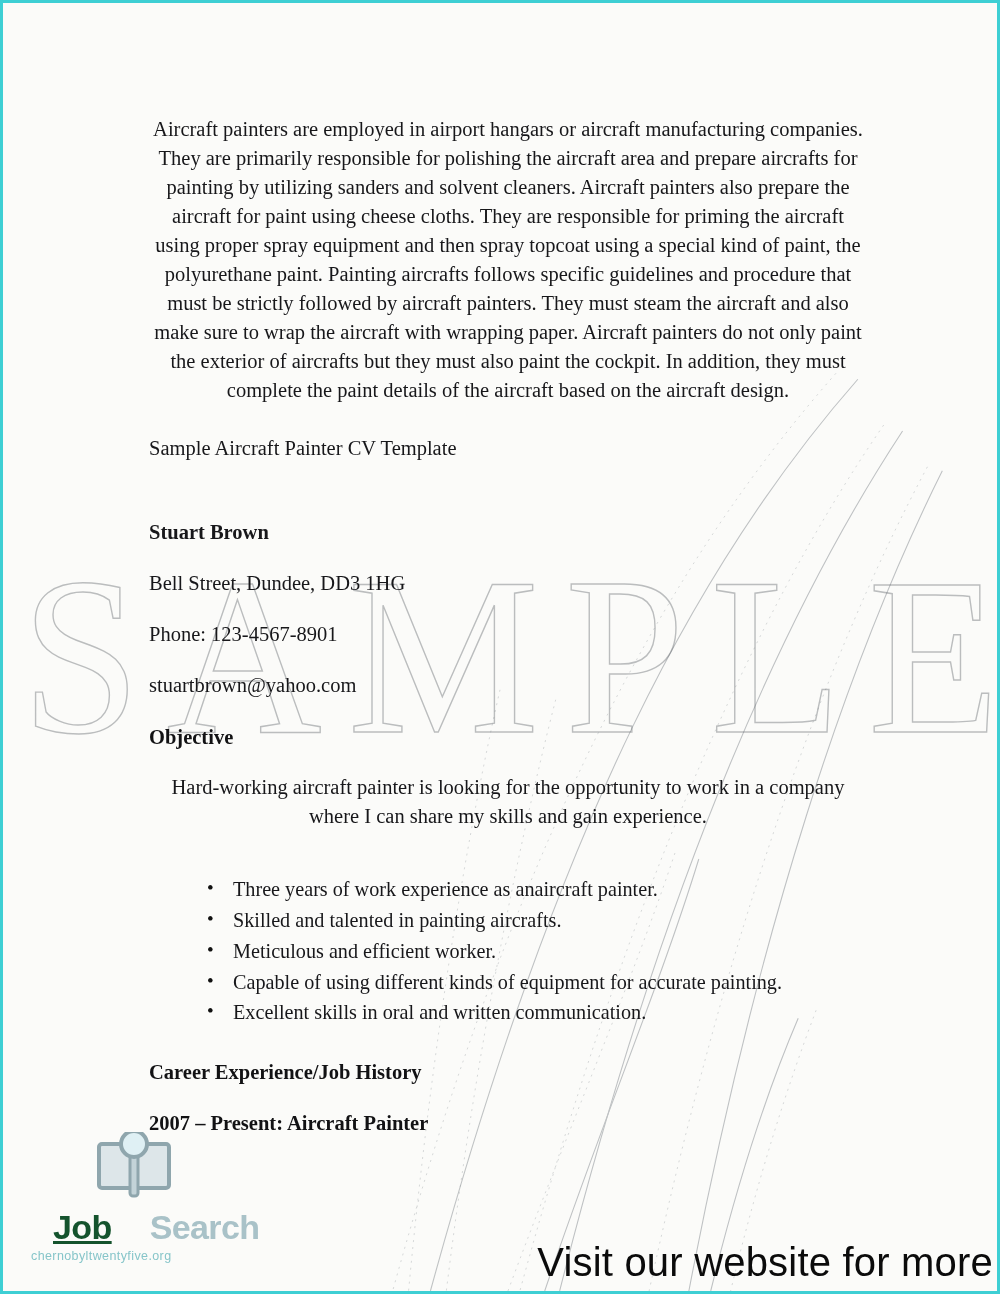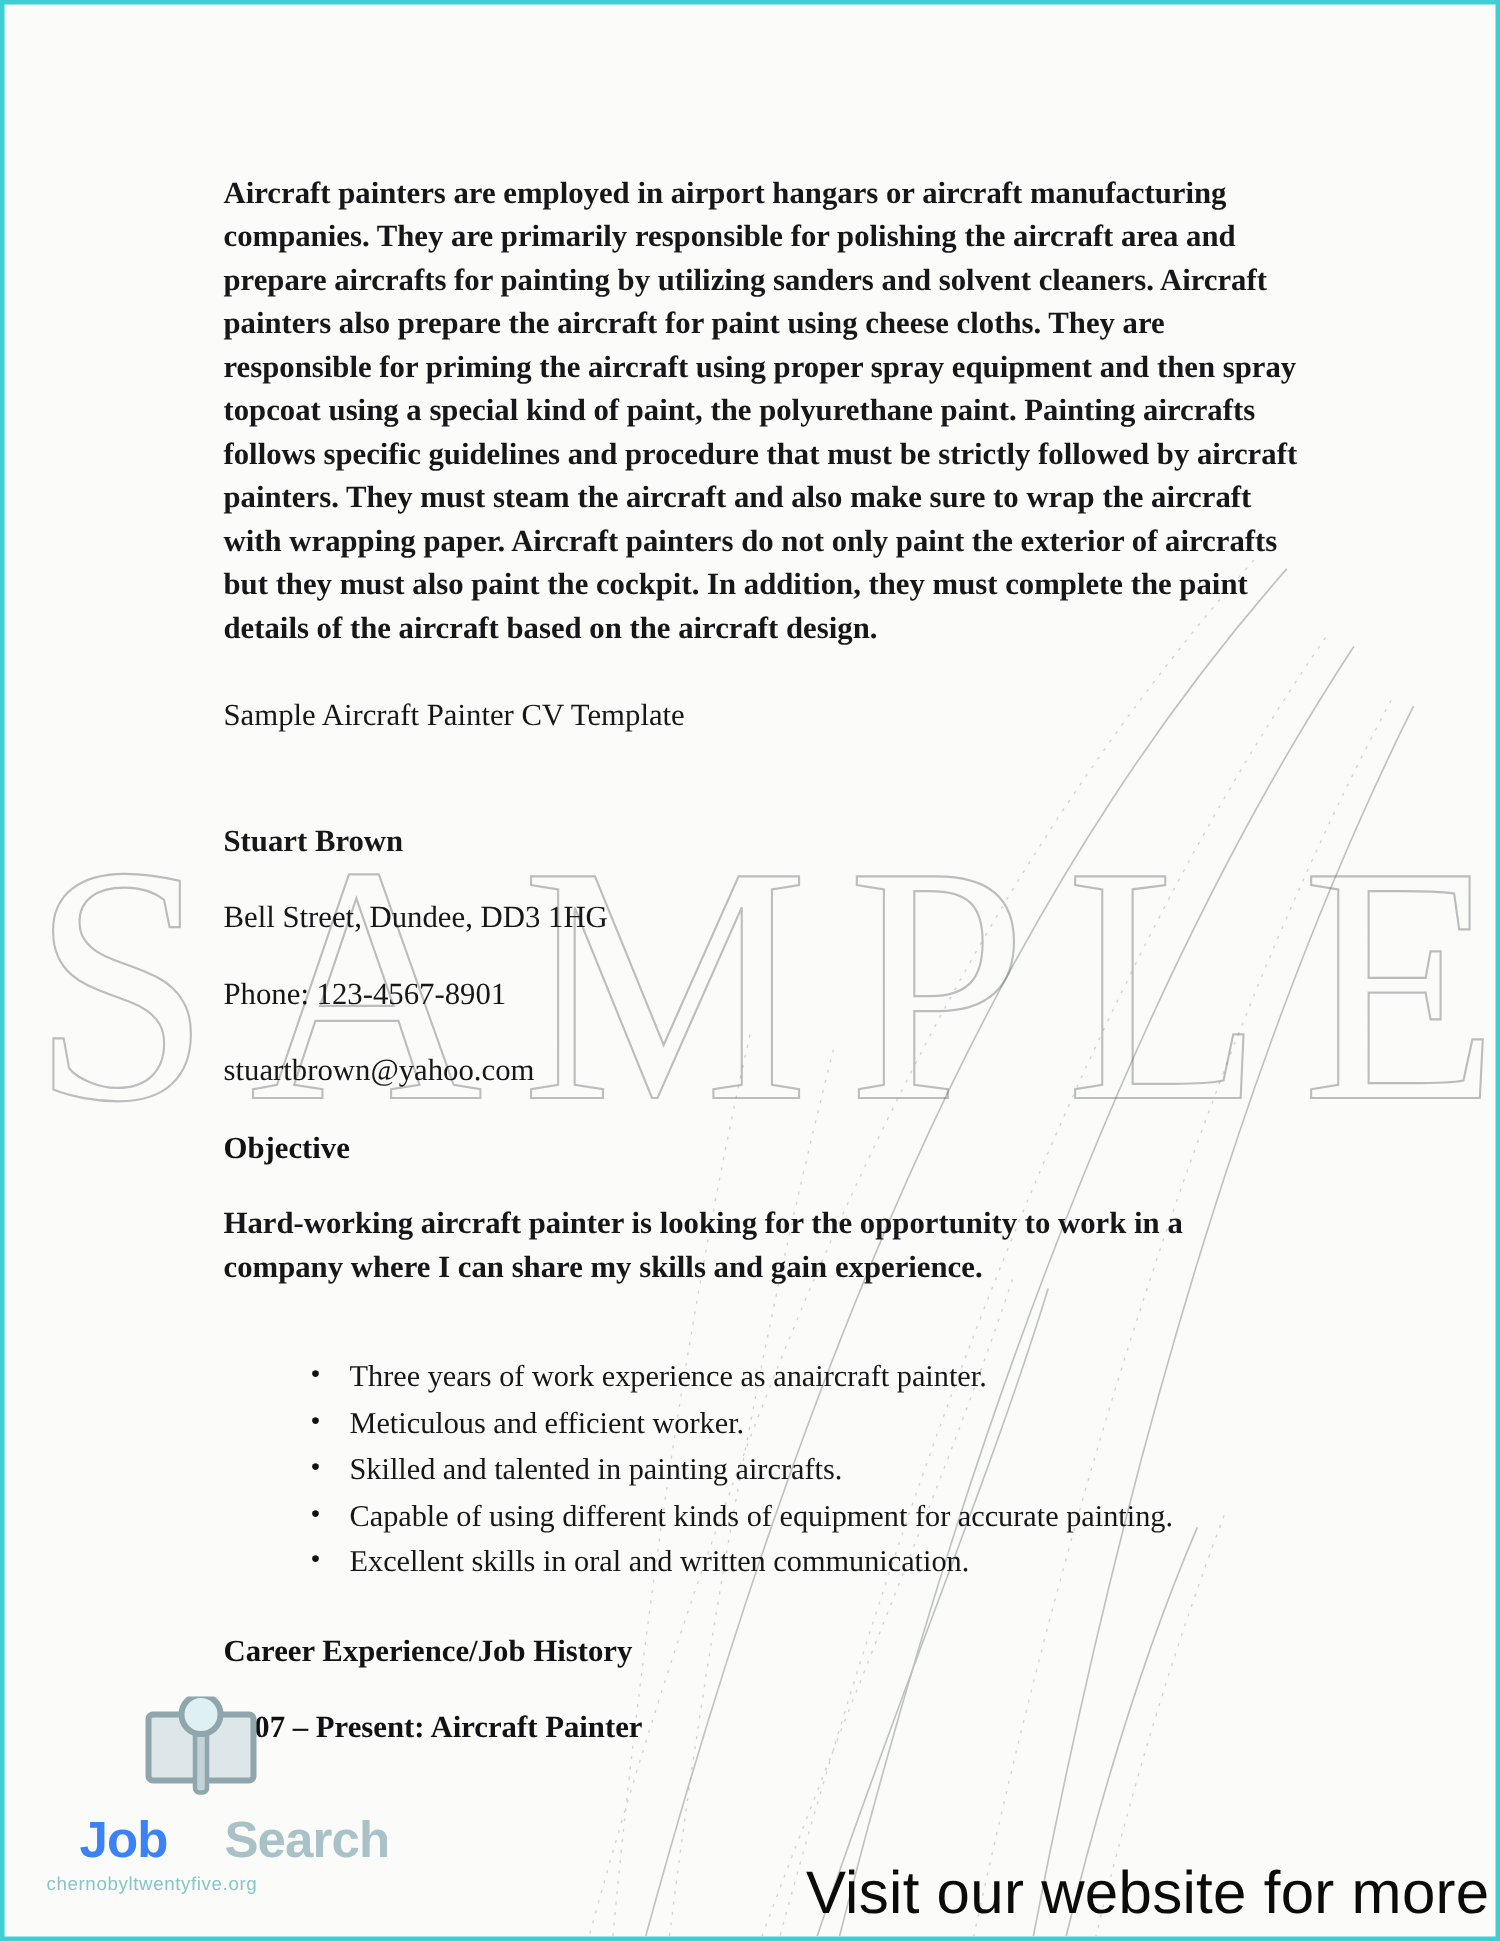--- a/index.html
+++ b/index.html
@@ -57,22 +57,21 @@
     z-index: 2;
     padding: 112px 130px 0 146px;
     box-sizing: border-box;
   }
 
   p.para {
     margin: 0 0 0 0;
     font-size: 20.5px;
     line-height: 1.415;
     color: #17171a;
-    text-align: left;
-    font-weight: bold;
+    text-align: center;
   }
 
   .spacer-lg { height: 29px; }
   .spacer-md { height: 22px; }
 
   .line {
     font-size: 20.5px;
     line-height: 1.42;
     color: #17171a;
     margin: 0;
@@ -124,21 +123,21 @@
   }
   .logo-word {
     font-family: "Liberation Sans", "DejaVu Sans", sans-serif;
     font-size: 34px;
     font-weight: bold;
     letter-spacing: -0.6px;
     line-height: 1;
     margin-top: 2px;
     margin-left: 28px;
   }
-  .logo-job    { color: #3b82f6; }
+  .logo-job    { color: #14532d; text-decoration: underline; }
   .logo-search { color: #a9c2c8; margin-left: 38px; }
   .logo-url {
     font-family: "Liberation Sans", "DejaVu Sans", sans-serif;
     font-size: 12.5px;
     letter-spacing: 0.4px;
     color: #86c5c9;
     margin-top: 5px;
     margin-left: 6px;
   }
 
@@ -205,22 +204,22 @@
     <h2 class="heading">Objective</h2>
 
     <div class="spacer-md"></div>
     <p class="para">Hard-working aircraft painter is looking for the opportunity to work in a company where I can share my skills and gain experience.</p>
 
     <div class="spacer-md"></div>
 
     <div class="spacer-md"></div>
     <ul class="bullets">
       <li>Three years of work experience as anaircraft painter.</li>
+      <li>Skilled and talented in painting aircrafts.</li>
       <li>Meticulous and efficient worker.</li>
-      <li>Skilled and talented in painting aircrafts.</li>
       <li>Capable of using different kinds of equipment for accurate painting.</li>
       <li>Excellent skills in oral and written communication.</li>
     </ul>
 
     <div class="spacer-lg"></div>
     <h2 class="heading">Career Experience/Job History</h2>
 
     <div class="spacer-md"></div>
     <h2 class="heading">2007 – Present:  Aircraft Painter</h2>
 

